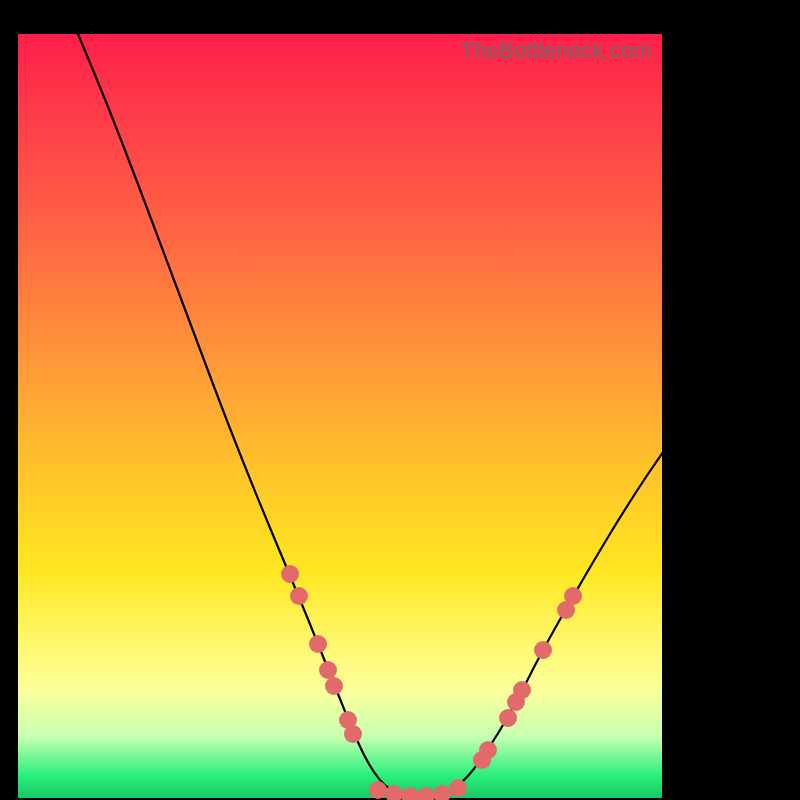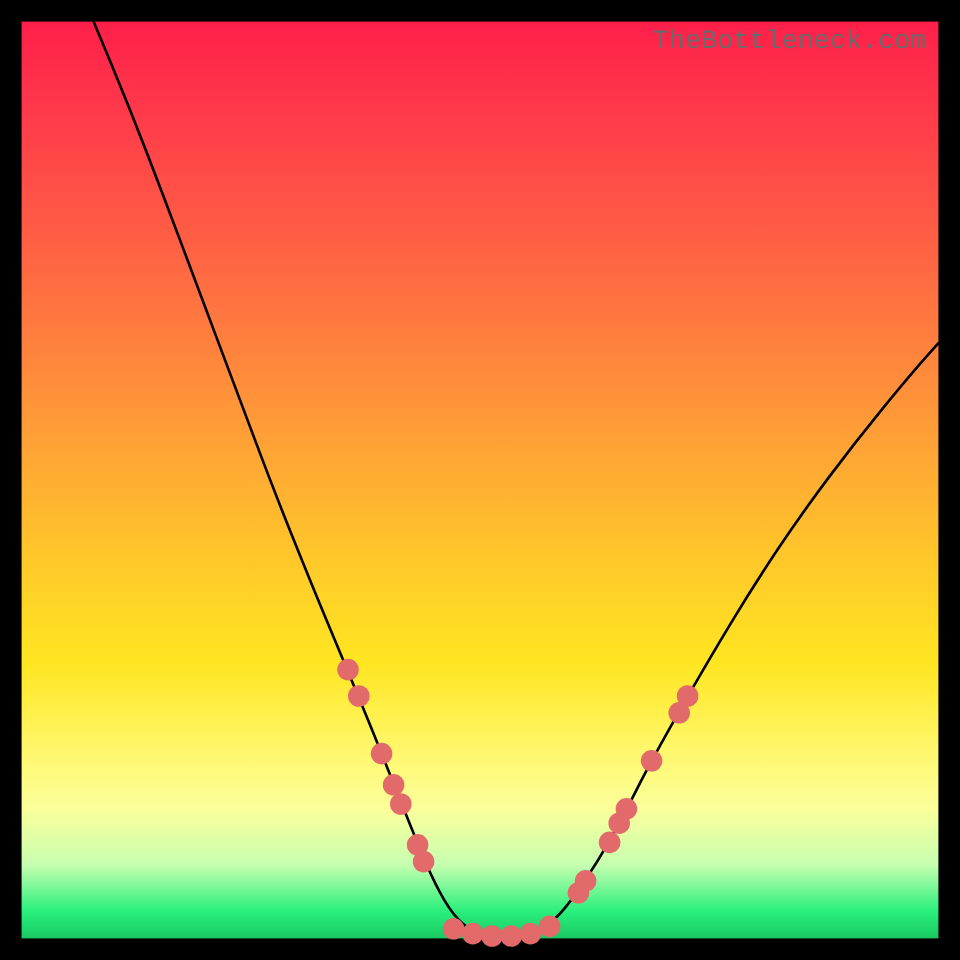--- a/index.html
+++ b/index.html
@@ -15,37 +15,36 @@
     position: absolute;
     left: 0;
     top: 0;
     width: 800px;
     height: 800px;
     background: #000;
   }
   .plot {
     position: absolute;
     left: 18px;
-    top: 18px;
-    width: 764px;
+    top: 34px;
+    width: 644px;
     height: 764px;
     background: linear-gradient(to bottom,
       #ff1f4a 0%,
       #ff3a4a 10%,
       #ff5a45 22%,
       #ff7a3f 33%,
       #ffa236 46%,
       #ffc62a 58%,
       #ffe621 70%,
       #fff870 80%,
       #fbff9c 86%,
       #c6ffb0 92%,
       #2bf07c 97%,
       #18c962 100%);
-    font-family: Liberation Mono, monospace;
   }
   .watermark {
     position: absolute;
     top: 4px;
     right: 10px;
     color: #6a6a6a;
     font-size: 22px;
     font-weight: 500;
     letter-spacing: 0.2px;
     user-select: none;

